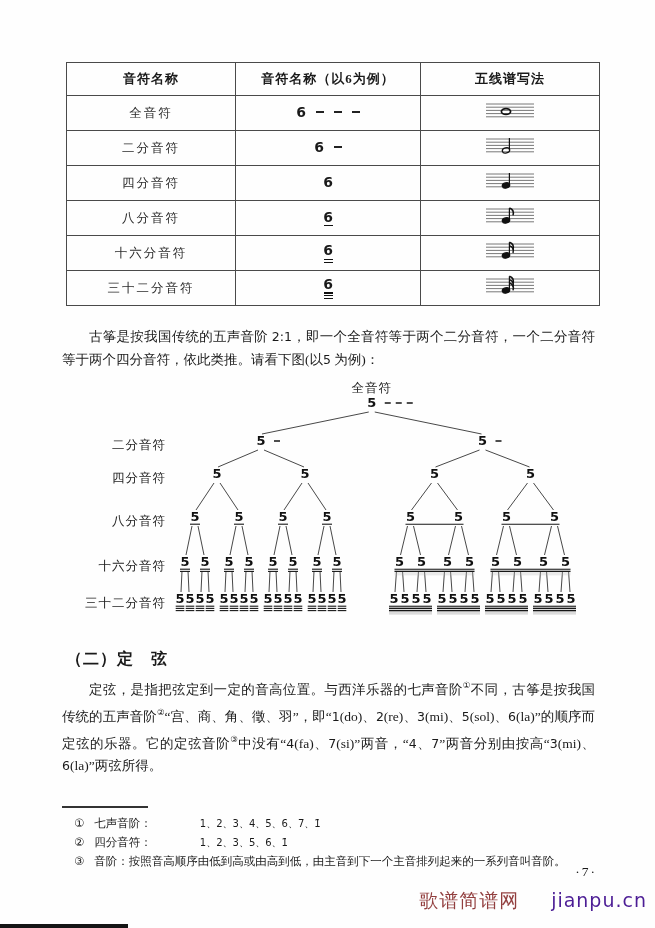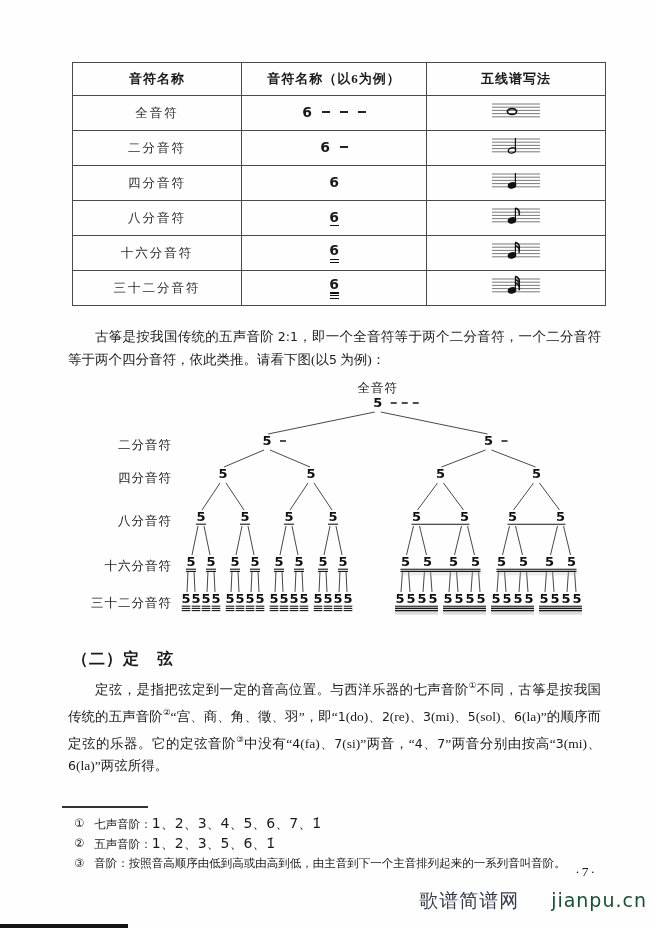--- a/index.html
+++ b/index.html
@@ -1,18 +1,18 @@
 <!DOCTYPE html>
 <html><head>
 <meta charset="utf-8">
 <style>
   html,body{margin:0;padding:0;background:#ffffff;}
   .page{position:relative;width:655px;height:928px;background:#fefefe;overflow:hidden;
         font-family:"Liberation Serif","DejaVu Serif",serif;color:#1a1a1a;}
-  .content{position:absolute;left:68px;top:62px;width:533px;}
+  .content{position:absolute;left:62px;top:62px;width:533px;}
 
   
   table.notes{border-collapse:collapse;width:524px;margin-left:4px;table-layout:fixed;}
   table.notes th, table.notes td{border:1px solid #4a4a4a;text-align:center;vertical-align:middle;}
   table.notes th{height:30px;font-size:13px;font-weight:bold;letter-spacing:1px;}
   table.notes td{height:32px;font-size:12.5px;}
   td.name{letter-spacing:2px;color:#2a2a2a;}
   .col1{width:166px;}.col2{width:182px;}.col3{width:176px;font-family:Liberation Serif, serif;}
   .jp{display:inline-flex;align-items:center;gap:2px;}
   .jp .digitwrap{display:inline-flex;flex-direction:column;align-items:center;}
@@ -29,21 +29,21 @@
   h3.sect{margin:26px 0 4px 4px;font-size:16px;letter-spacing:1px;}
 
   
   .treewrap{margin-top:10px;}
 
   
   .footnotes{position:absolute;left:62px;top:806px;width:530px;font-size:11.5px;line-height:19px;}
   .fn-divider{width:86px;border-top:2px solid #333;margin-bottom:6px;}
   .fn-row{display:flex;gap:10px;}
   .fn-marker{font-family:"DejaVu Sans",sans-serif;flex:0 0 auto;padding-left:12px;}
-  .fn-runs .b{font-size:14px;}
+  .fn-runs .b{font-size:10px;margin-left:48px;}
 
   
   .pagenum{position:absolute;right:58px;top:864px;font-size:13.5px;letter-spacing:2px;}
   .watermark{position:absolute;right:8px;top:888px;font-size:19px;letter-spacing:1px;
              font-family:"DejaVu Sans",sans-serif;}
   .wm-site{opacity:.85;}
   .wm-domain{margin-left:6px;}
   .scanbar{position:absolute;left:0;bottom:0;width:128px;height:4px;background:#151515;}
 </style>
 </head>
@@ -422,29 +422,29 @@
 
   <div class="footnotes">
     <div class="fn-divider"></div>
     <div id="fnlist">
         <div class="fn-row">
           <span class="fn-marker">①</span>
           <span class="fn-runs"><span>七声音阶：</span><span class="b">1、2、3、4、5、6、7、1̇</span></span>
         </div>
         <div class="fn-row">
           <span class="fn-marker">②</span>
-          <span class="fn-runs"><span>五声音阶：</span><span class="b">1、2、3、5、6、1̇</span></span>
+          <span class="fn-runs"><span>四分音符：</span><span class="b">1、2、3、5、6、1̇</span></span>
         </div>
         <div class="fn-row">
           <span class="fn-marker">③</span>
           <span class="fn-runs"><span>音阶：按照音高顺序由低到高或由高到低，由主音到下一个主音排列起来的一系列音叫音阶。</span></span>
         </div>
       </div>
   </div>
 
   <div class="pagenum">·7·</div>
 
   <div class="watermark">
-    <span class="wm-site" style="color: #0f172a; text-align: center;">歌谱简谱网</span><span class="wm-domain" style="color: #14532d; margin-left: 32px;">jianpu.cn</span>
+    <span class="wm-site" style="color: #7f1d1d; text-align: center;">歌谱简谱网</span><span class="wm-domain" style="color: #4c1d95; margin-left: 32px;">jianpu.cn</span>
   </div>
 
   <div class="scanbar"></div>
 </div>
 
 </body></html>

